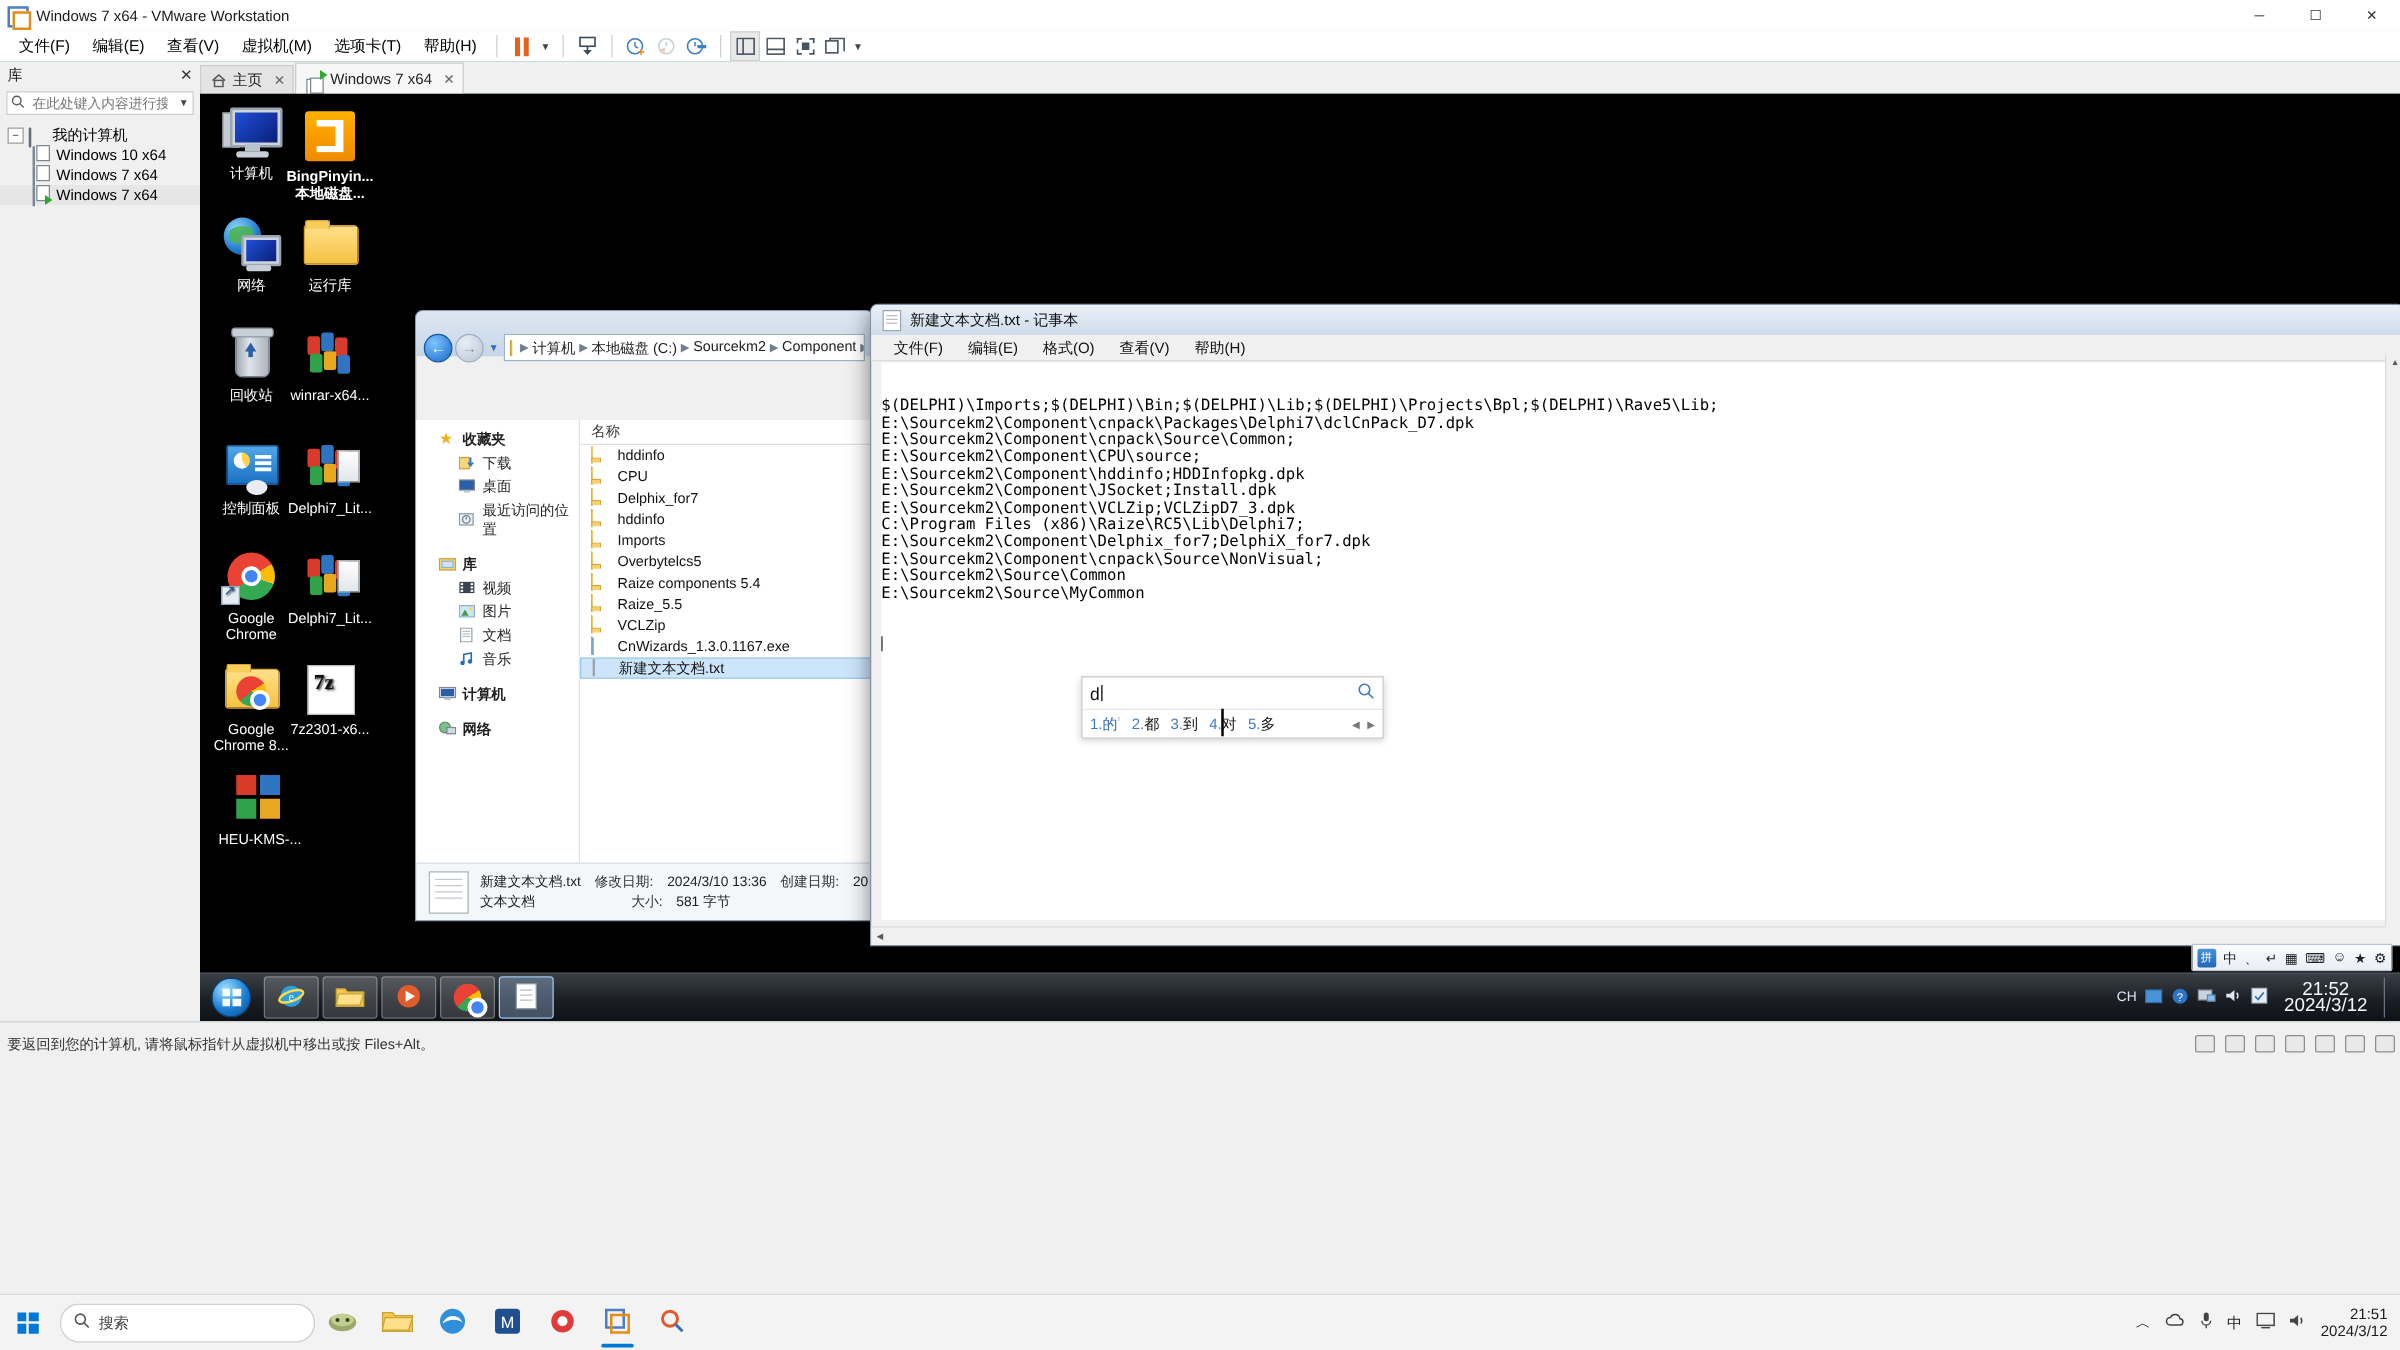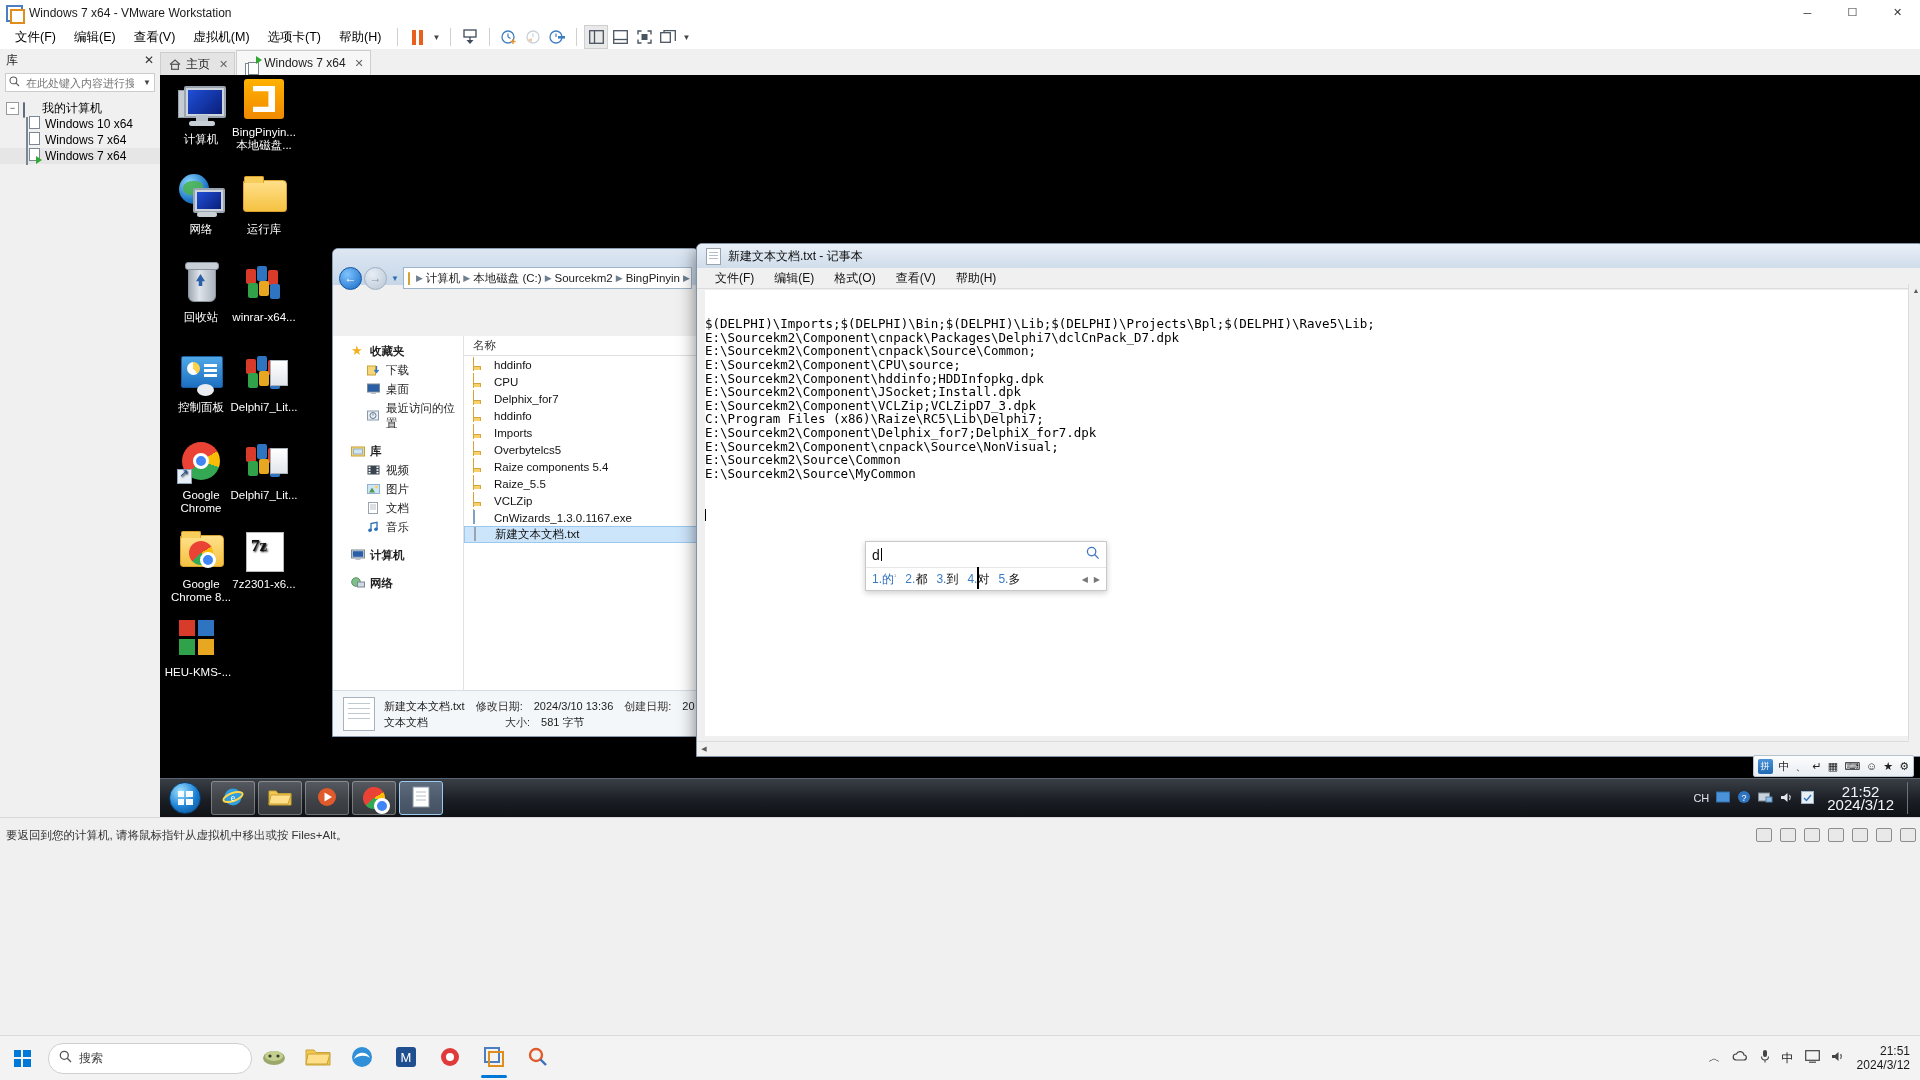--- a/index.html
+++ b/index.html
@@ -453,21 +453,21 @@
         <span class="tower"></span>
           <span class="monitor">
             <i></i>
           </span>
           <span class="mstand"></span>
           <span class="mbase"></span>
       </div>
       <span class="lbl">计算机</span>
     </div>
 
-    <div class="dicon" style="left:66px;top:0;">
+    <div class="dicon" style="left:66px;top:10px;font-weight:bold;">
       <div class="glyph">
           <span class="bpic"></span>
         </div>
       <span class="lbl">BingPinyin...</span>
       <span class="lbl">本地磁盘...</span>
     </div>
 
     <div class="dicon" style="left:3px;top:97px;">
       <div class="glyph">
         <span class="globe"></span>
@@ -574,21 +574,21 @@
 
     <div class="dicon" style="left:66px;top:452px;">
       <div class="glyph">
         <span class="sevenz">
             <span>7z</span>
           </span>
       </div>
       <span class="lbl">7z2301-x6...</span>
     </div>
 
-    <div class="dicon" style="left:0;top:540px;">
+    <div class="dicon" style="left:10px;top:540px;">
       <div class="glyph">
         <span class="kms">
           <s style="left:0;top:0;background:#d93b2b;"></s>
             <s style="left:19px;top:0;background:#2f74c0;"></s>
           <s style="left:0;top:19px;background:#2fa24a;"></s>
             <s style="left:19px;top:19px;background:#e8a721;"></s>
         </span>
       </div>
       <span class="lbl">HEU-KMS-...</span>
     </div>
@@ -602,21 +602,21 @@
         <span class="navdrop">▼</span>
         <div class="crumbbar">
           <span class="crumb-folder"></span>
           <span class="crumb-sep">▶</span>
           <span>计算机</span>
           <span class="crumb-sep">▶</span>
           <span>本地磁盘 (C:)</span>
           <span class="crumb-sep">▶</span>
           <span>Sourcekm2</span>
           <span class="crumb-sep">▶</span>
-          <span>BingPinyin</span>
+          <span>Component</span>
           <span class="crumb-sep">▶</span>
         </div>
       </div>
 
 
       <div class="exp-body">
         <div class="exp-nav">
           <div class="nav-group">
             <div class="nav-head">
               <span class="nav-ico star">★</span>

